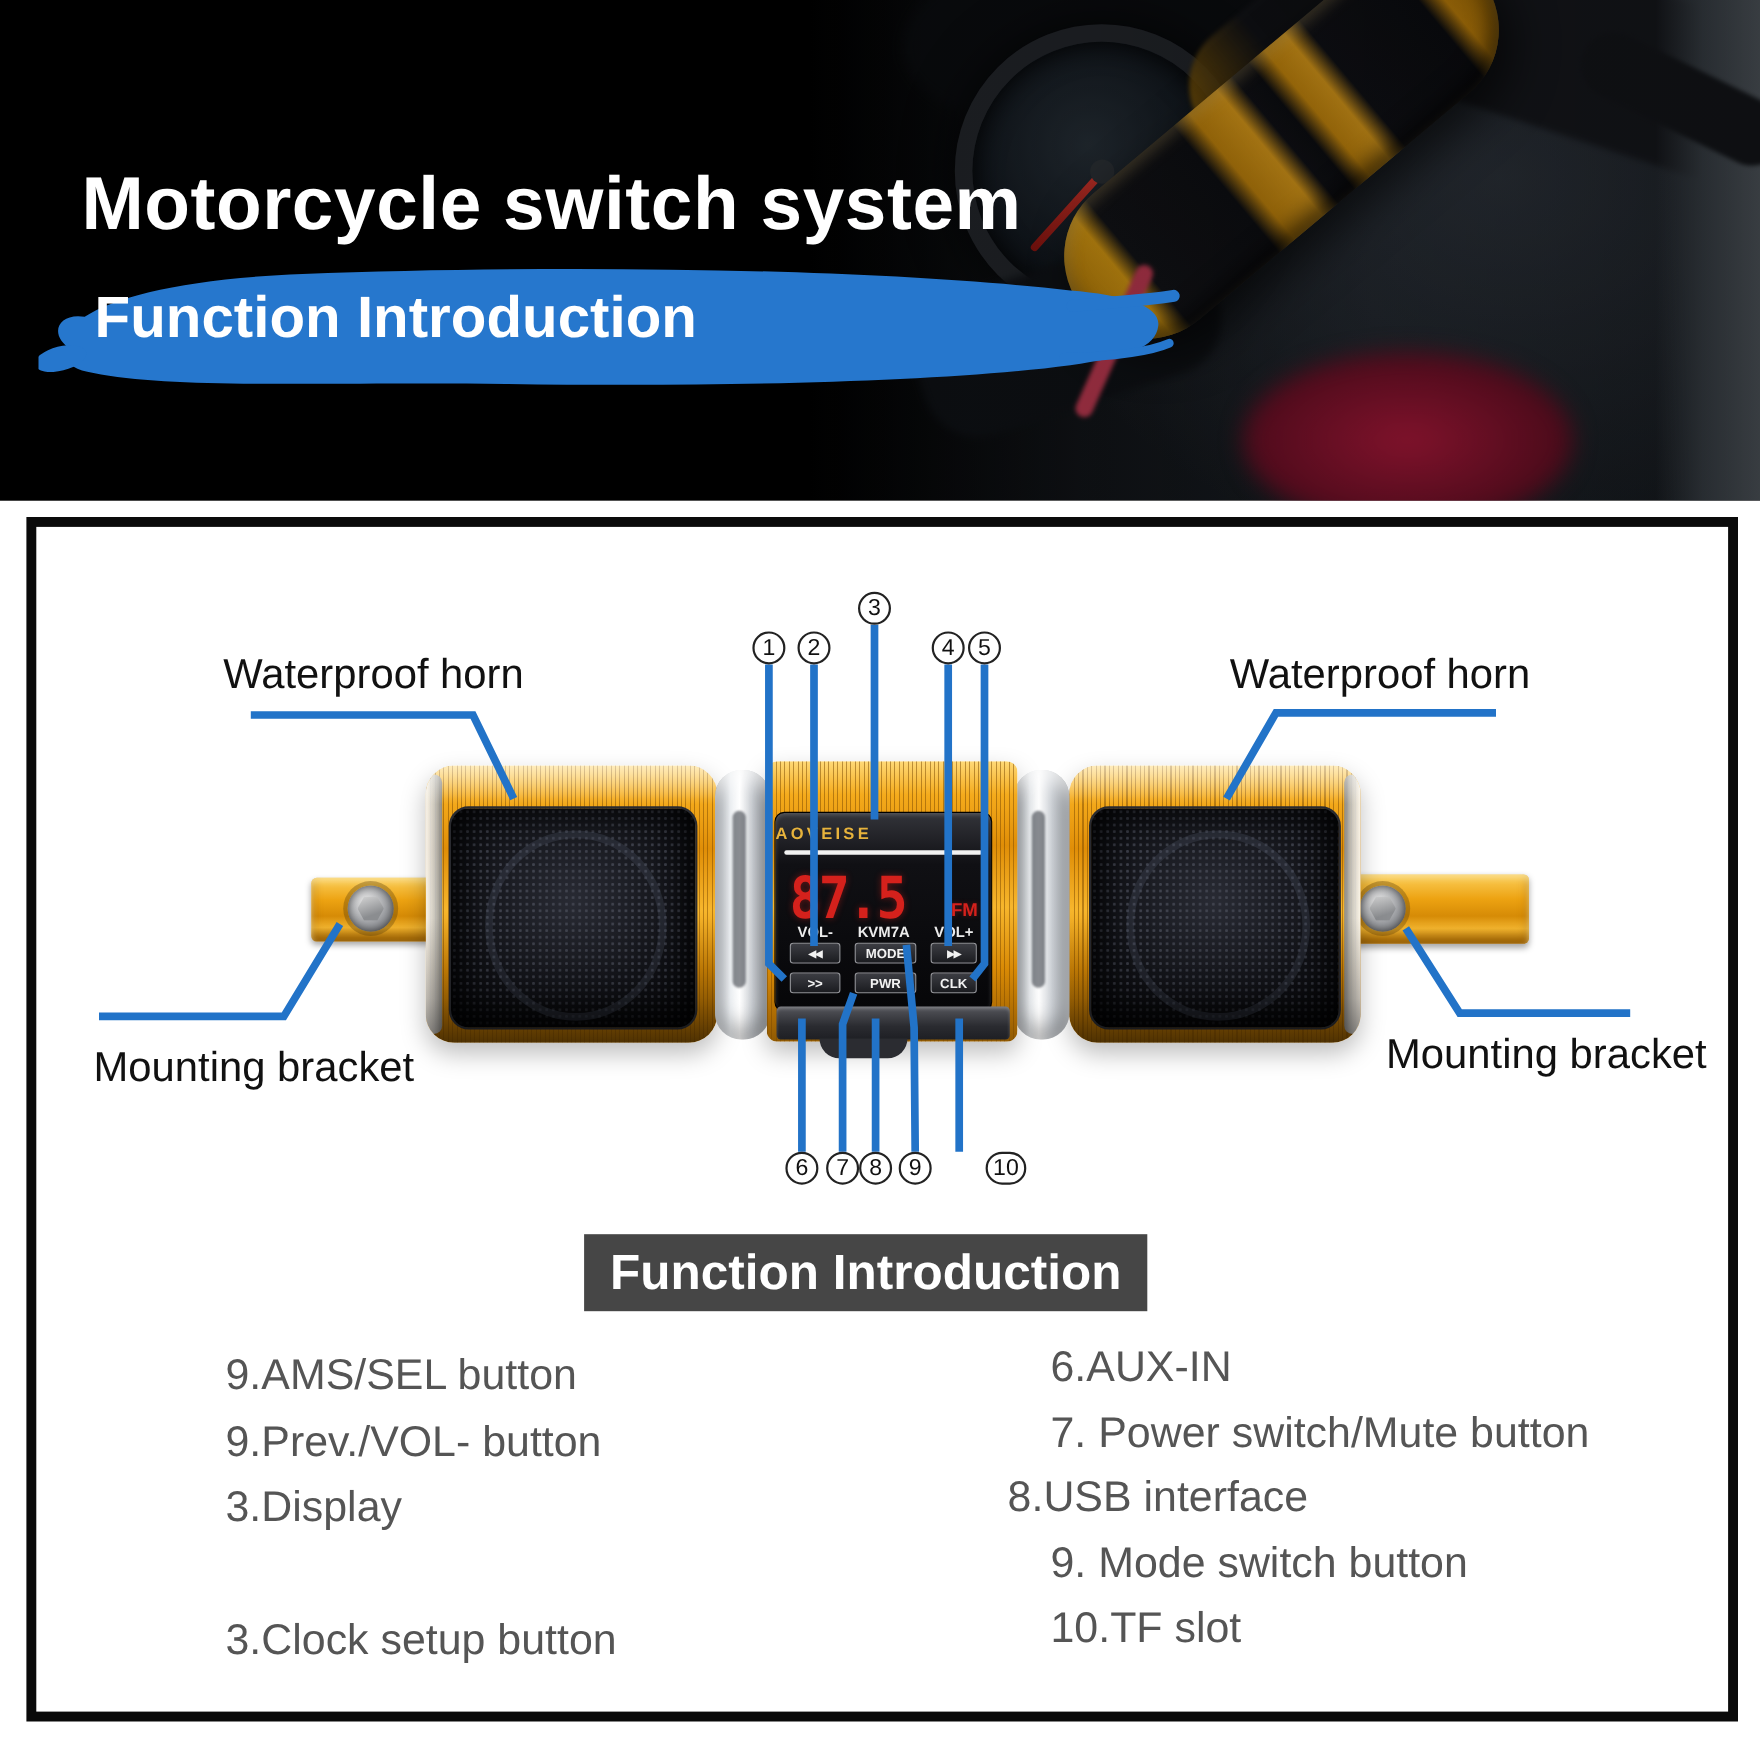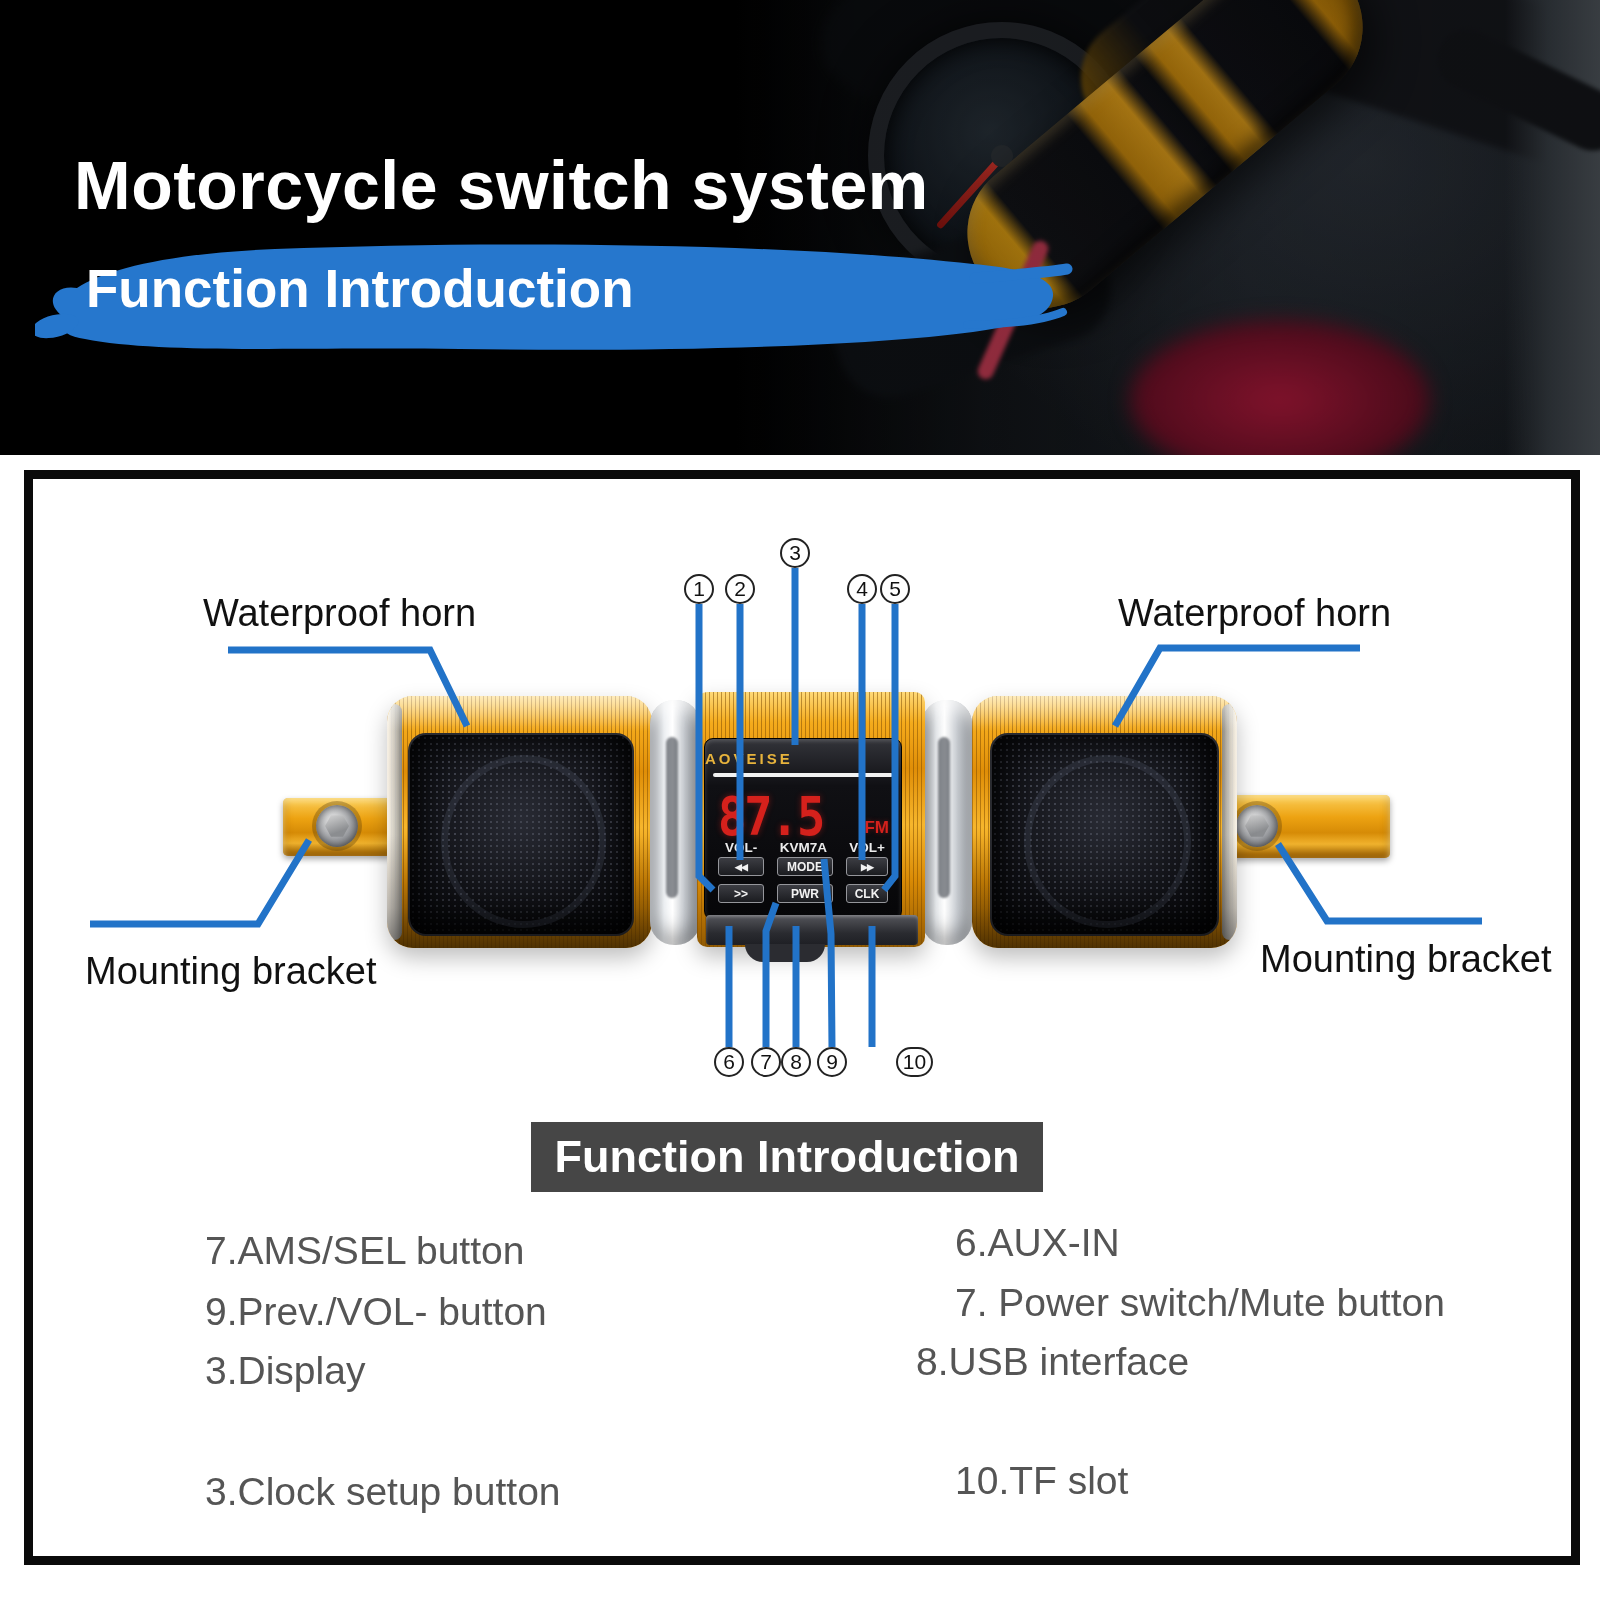--- a/index.html
+++ b/index.html
@@ -257,22 +257,23 @@
   <div class="co" style="left:817px;top:1047px;">9</div>
   <div class="co wide" style="left:854px;top:1047px;margin-left:42px;">10</div>
 
   <div class="dlabel" style="left:203px;top:592px;">Waterproof horn</div>
   <div class="dlabel" style="left:1118px;top:592px;">Waterproof horn</div>
   <div class="dlabel" style="left:85px;top:950px;">Mounting bracket</div>
   <div class="dlabel" style="left:1260px;top:938px;">Mounting bracket</div>
 
   <div class="fi-banner">Function Introduction</div>
 
-  <div class="fitem" style="left:205px;top:1229px;">7.AMS/SEL button</div>
+  <div class="fitem" style="left:205px;top:1229px;">9.AMS/SEL button</div>
   <div class="fitem" style="left:205px;top:1290px;">9.Prev./VOL- button</div>
   <div class="fitem" style="left:205px;top:1349px;">3.Display</div>
   <div class="fitem" style="left:205px;top:1470px;">3.Clock setup button</div>
   <div class="fitem" style="left:955px;top:1221px;">6.AUX-IN</div>
   <div class="fitem" style="left:955px;top:1281px;">7. Power switch/Mute button</div>
   <div class="fitem" style="left:916px;top:1340px;text-align:right;">8.USB interface</div>
+  <div class="fitem" style="left:955px;top:1400px;">9. Mode switch button</div>
   <div class="fitem" style="left:955px;top:1459px;">10.TF slot</div>
 
 </div>
 
 </body></html>

